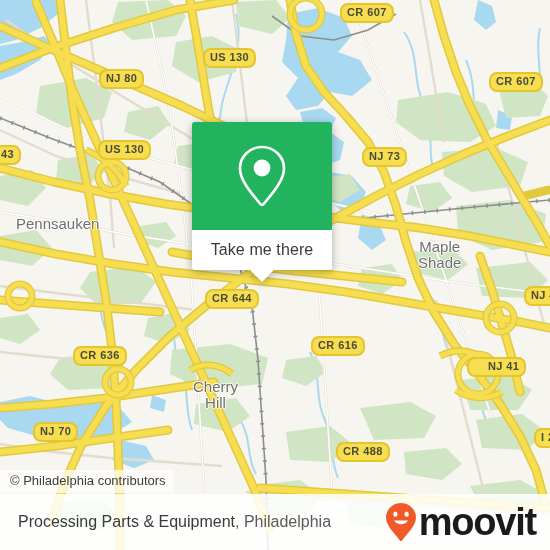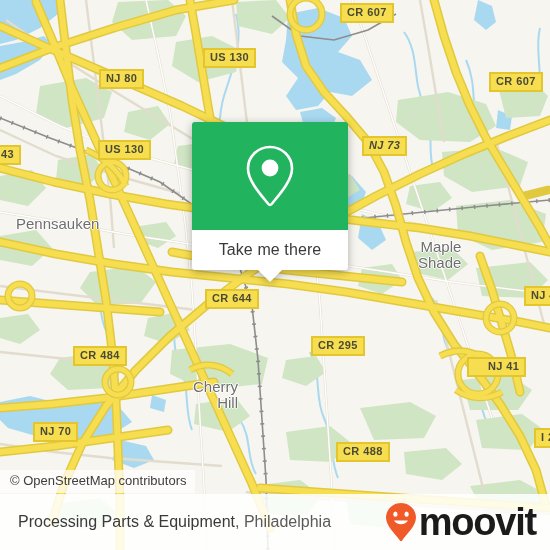--- a/index.html
+++ b/index.html
@@ -12,47 +12,47 @@
 
   
   #map{position:absolute;inset:0;}
   #map svg{display:block;width:550px;height:550px;}
 
   
   .shield{
     position:absolute;
     background:#f7de50;
     border:2px solid #e3c52d;
-    border-radius:0;
+    border-radius:8px;
     color:#4a4a36;
     font-size:11px;
     font-weight:bold;
     letter-spacing:.4px;
     padding:1px 5px 2px 5px;
     white-space:nowrap;
     line-height:13px;
     box-sizing:border-box;
   }
 
   
   .place{
     position:absolute;
     color:#6e6e6e;
     font-size:15px;
     line-height:16px;
     white-space:pre;
-    text-align:right;
+    text-align:center;
     text-shadow:
       1px 0 0 rgba(255,255,255,.9), -1px 0 0 rgba(255,255,255,.9),
       0 1px 0 rgba(255,255,255,.9), 0 -1px 0 rgba(255,255,255,.9);
   }
 
   
   #popup{
-    position:absolute;left:192px;top:122px;width:156px;
+    position:absolute;left:192px;top:122px;width:140px;
     filter:drop-shadow(0 2px 4px rgba(0,0,0,.30));
   }
   #popup-head{
     height:108px;border-radius:3px 3px 0 0;
     display:flex;align-items:center;justify-content:center;
   }
   #popup-foot{
     background:#ffffff;height:40px;border-radius:0 0 3px 3px;
     display:flex;align-items:center;justify-content:center;
   }
@@ -277,25 +277,25 @@
     </svg>
   </div>
 
   <div id="shields">
       <div class="shield" style="left: 340px; top: 3px;">CR 607</div>
       <div class="shield" style="left: 203px; top: 48px;">US 130</div>
       <div class="shield" style="left: 489px; top: 72px;">CR 607</div>
       <div class="shield" style="left: 99px; top: 69px;">NJ 80</div>
       <div class="shield" style="left: 98px; top: 140px;">US 130</div>
       <div class="shield" style="left: -6px; top: 145px;">43</div>
-      <div class="shield" style="left: 362px; top: 136px; font-style: italic;">NJ 73</div>
+      <div class="shield" style="left: 362px; top: 147px;">NJ 73</div>
       <div class="shield" style="left: 205px; top: 289px;">CR 644</div>
-      <div class="shield" style="left: 311px; top: 336px;">CR 295</div>
+      <div class="shield" style="left: 311px; top: 336px;">CR 616</div>
       <div class="shield" style="left: 524px; top: 286px;">NJ 4</div>
-      <div class="shield" style="left: 73px; top: 346px;">CR 484</div>
+      <div class="shield" style="left: 73px; top: 346px;">CR 636</div>
       <div class="shield" style="left: 467px; top: 357px; padding-left: 19px;">NJ 41</div>
       <div class="shield" style="left: 33px; top: 422px;">NJ 70</div>
       <div class="shield" style="left: 336px; top: 442px;">CR 488</div>
       <div class="shield" style="left: 534px; top: 428px;">I 2</div>
     </div>
 
   <div id="places">
       <div class="place" style="left: 16px; top: 216px; font-size: 15px;">Pennsauken</div>
       <div class="place" style="left: 418px; top: 239px; font-size: 15px;">Maple
 Shade</div>
@@ -310,21 +310,21 @@
                  C37 52 50 38 50 25.4 C50 13.6 40.2 4 28 4 Z" fill="none" stroke="#ffffff" stroke-width="2.6"></path>
         <circle cx="28" cy="25" r="8.4" fill="#ffffff"></circle>
       </svg>
     </div>
     <div id="popup-foot">
       <span>Take me there</span>
     </div>
     <div id="popup-tail"></div>
   </div>
 
-  <div id="attrib">© OpenStreetMap contributors</div>
+  <div id="attrib">© Philadelphia contributors</div>
 
   <div id="bottom-bar">
     <div id="bar-title">
       <b>Processing Parts &amp; Equipment</b><i>, Philadelphia</i>
     </div>
     <div id="brand">
       <svg width="34" height="40" viewBox="0 0 34 40">
         <path d="M17 1 C8.7 1 2 7.5 2 15.6 C2 24.3 12.3 33.2 15.9 38.4
                  a1.3 1.3 0 0 0 2.2 0 C21.7 33.2 32 24.3 32 15.6 C32 7.5 25.3 1 17 1 Z" fill="#f05a28"></path>
         <ellipse cx="11.4" cy="12.2" rx="2.1" ry="2.6" fill="#ffffff"></ellipse>

